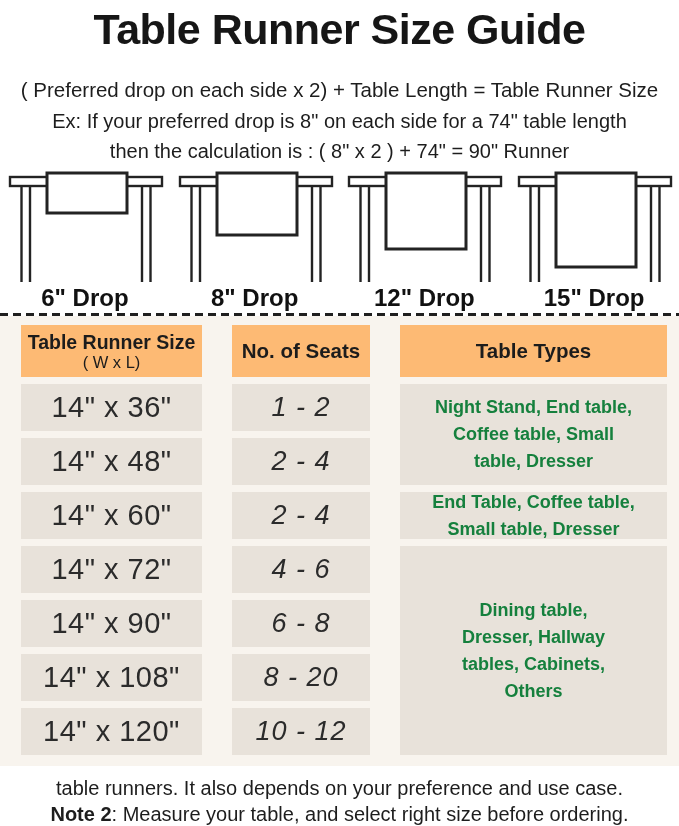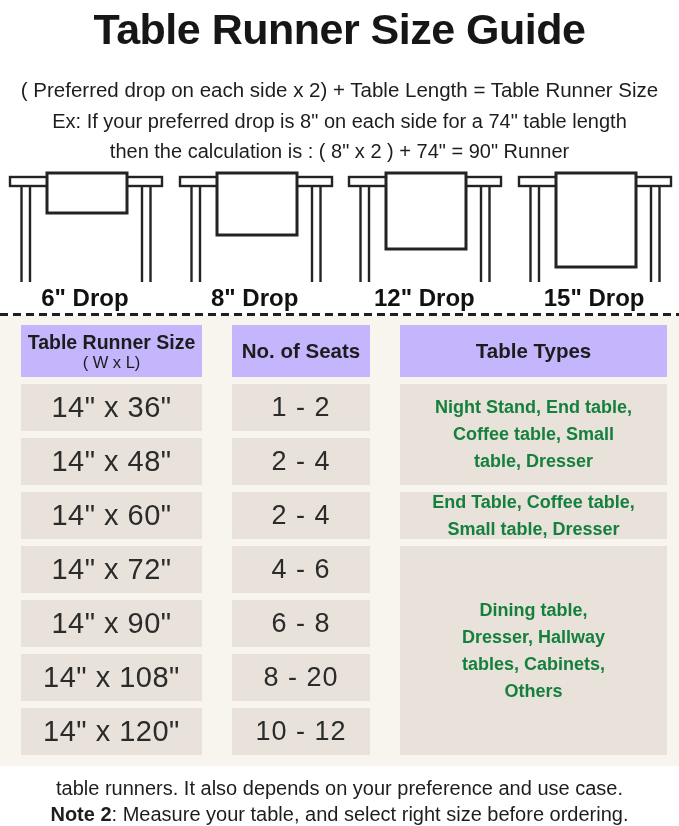--- a/index.html
+++ b/index.html
@@ -52,27 +52,27 @@
     display: grid;
     grid-template-columns: 181px 138px 267px;
     grid-template-rows: 52px repeat(7, 47px);
     column-gap: 30px; row-gap: 7px;
   }
   .cell {
     display: flex; flex-direction: column;
     align-items: center; justify-content: center;
     text-align: center;
   }
-  .cell.head { background: #c4b5fd; color: #1c1c1c; }
+  .cell.head { background: #fdba74; color: #1c1c1c; }
   .head-title { font-size: 19.5px; font-weight: 700; line-height: 22px; }
   .head-sub { font-size: 16.5px; font-weight: 400; line-height: 19px; }
   .head-single { font-size: 20.5px; font-weight: 700; }
   .cell.body { background: #e8e2da; color: #2b2b2b; }
   .cell.size-cell { font-size: 29px; letter-spacing: 0.5px; }
-  .cell.seat-cell { font-size: 27px; letter-spacing: 1px; }
+  .cell.seat-cell { font-size: 27px; letter-spacing: 1px; font-style: italic; }
   .cell.type-cell {
     font-size: 18px; font-weight: 700; color: #15803d;
     line-height: 27px; white-space: pre-line;
   }
 
   
   .notes { margin-top: 9px; }
   .note-line {
     text-align: center; font-size: 20px; line-height: 26px; color: #1d1d1d;
   }

